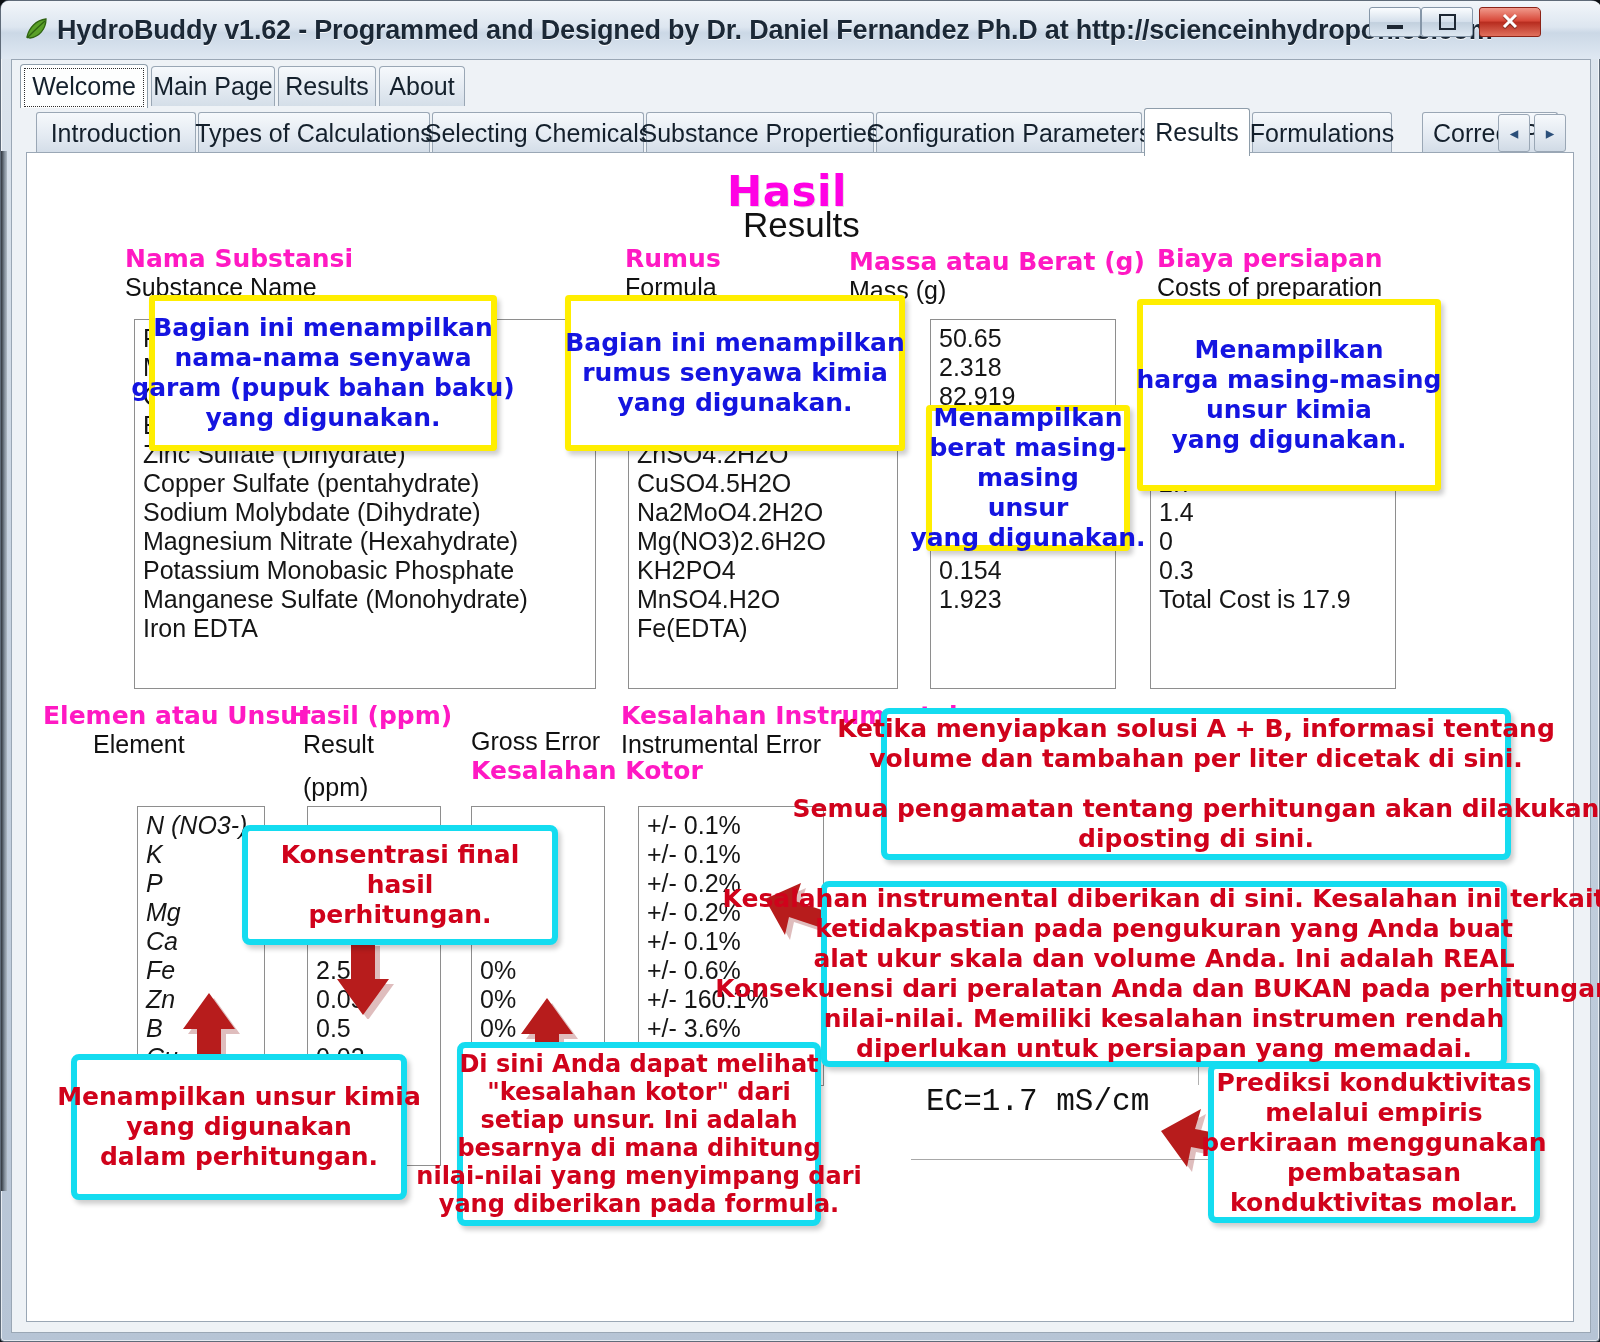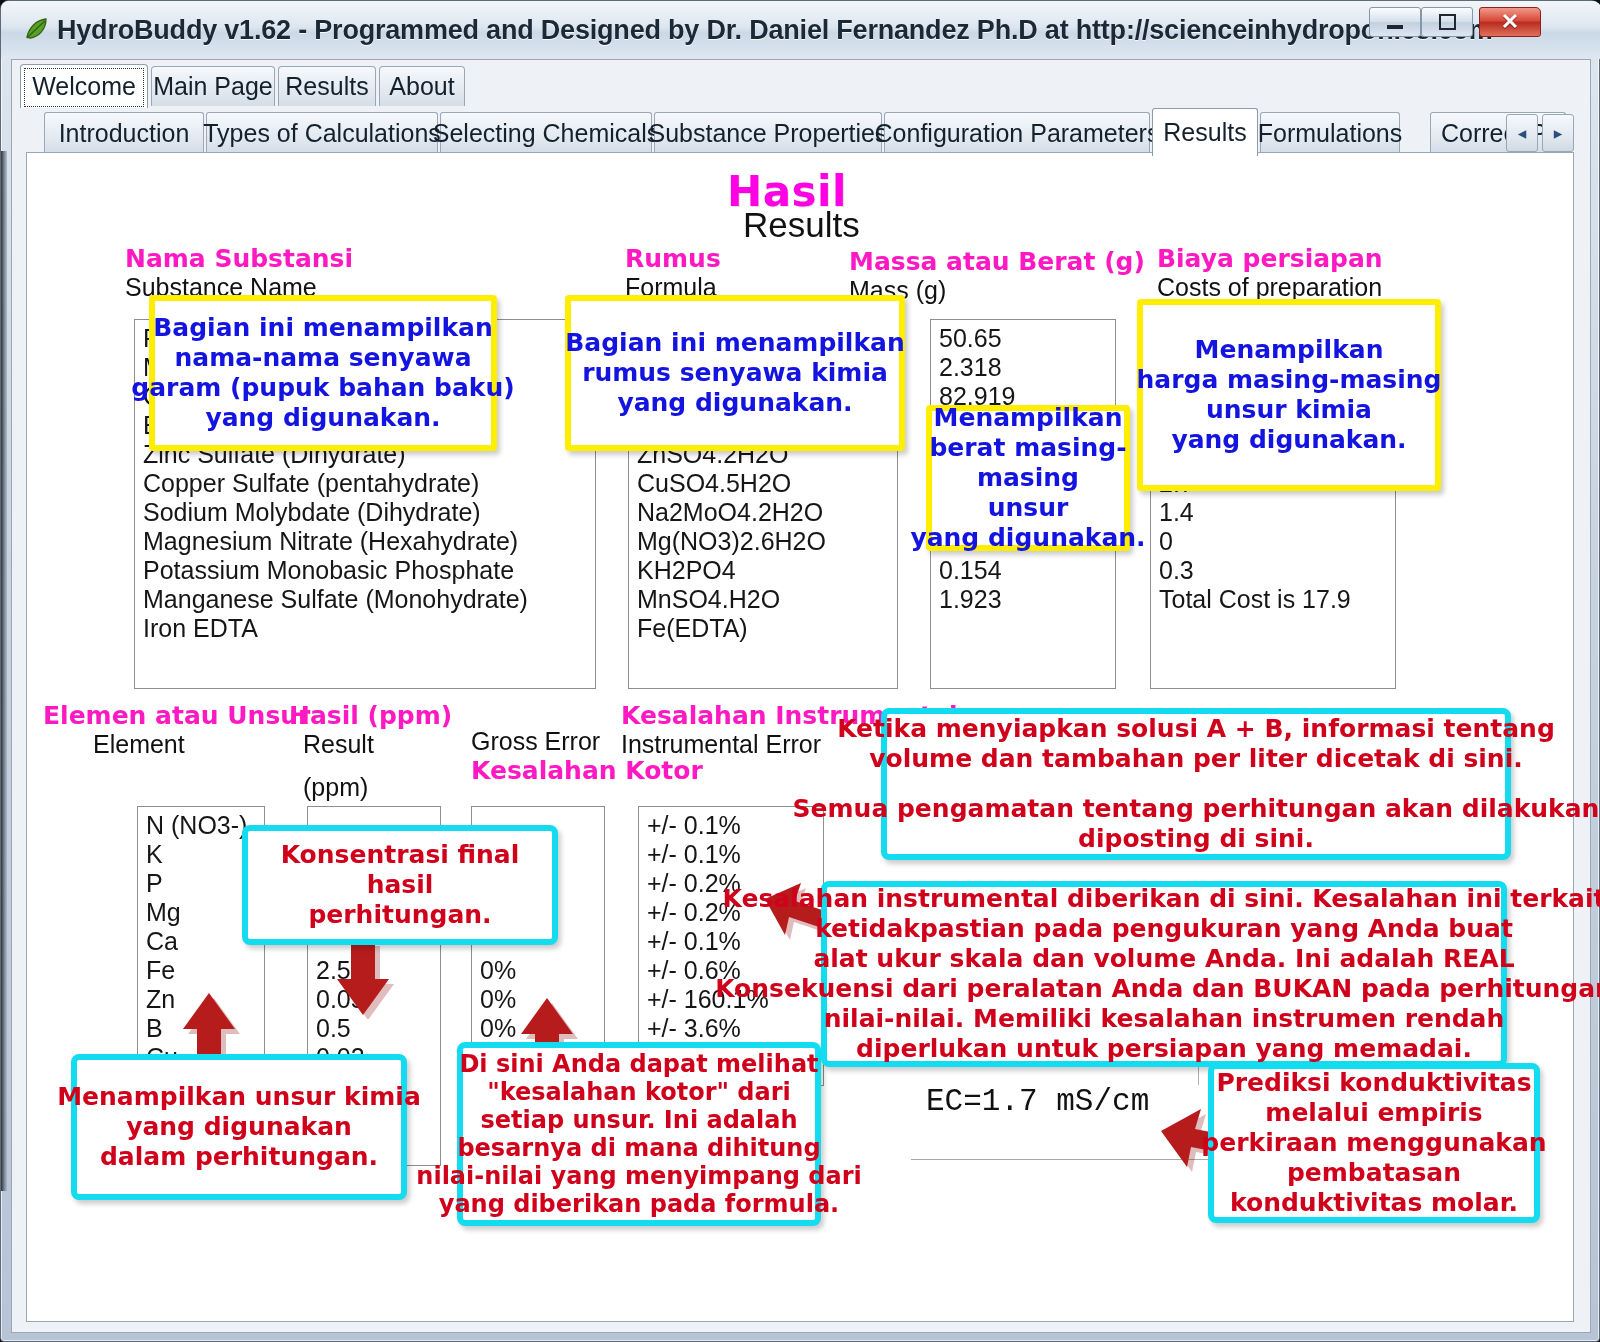--- a/index.html
+++ b/index.html
@@ -77,21 +77,21 @@
     box-shadow:0 0 0 0 #fff;
     z-index:4;
   }
   .tab1.selected .focus-ring{
     position:absolute;left:3px;top:3px;right:3px;bottom:1px;
     border:1px dotted #2d2d2d;
     pointer-events:none;
   }
   
   #tabs-inner{
-    position:absolute;left:20px;top:48px;width:1560px;height:46px;text-align:center;
+    position:absolute;left:12px;top:48px;width:1560px;height:46px;text-align:center;
   }
   .tab2{
     position:absolute;top:4px;height:42px;box-sizing:border-box;
     background:linear-gradient(180deg,#f6f9fc,#e2e9f1 60%,#d2dce7);
     border:1px solid #9aa7b5;border-bottom:none;
     border-radius:3px 3px 0 0;
     font-size:25px;color:#14202c;
     display:flex;align-items:center;justify-content:center;
     padding:0 12px;white-space:nowrap;
   }
@@ -361,21 +361,21 @@
   </div>
   <div class="hdr-blk" style="left:470px;top:726px;">
     <div class="hdr-en">Gross Error</div>
     <div class="hdr-id">Kesalahan Kotor</div>
   </div>
   <div class="hdr-blk" style="left:620px;top:700px;">
     <div class="hdr-id">Kesalahan Instrumental</div>
     <div class="hdr-en">Instrumental Error</div>
   </div>
 
-  <div class="listbox" style="left:136px;top:805px;width:128px;height:360px;">
+  <div class="listbox" style="left:136px;top:805px;width:128px;height:360px;font-style:italic;">
     <div class="row">N (NO3-)</div>
     <div class="row">K</div>
     <div class="row">P</div>
     <div class="row">Mg</div>
     <div class="row">Ca</div>
     <div class="row">Fe</div>
     <div class="row">Zn</div>
     <div class="row">B</div>
     <div class="row">Cu</div>
   </div>

